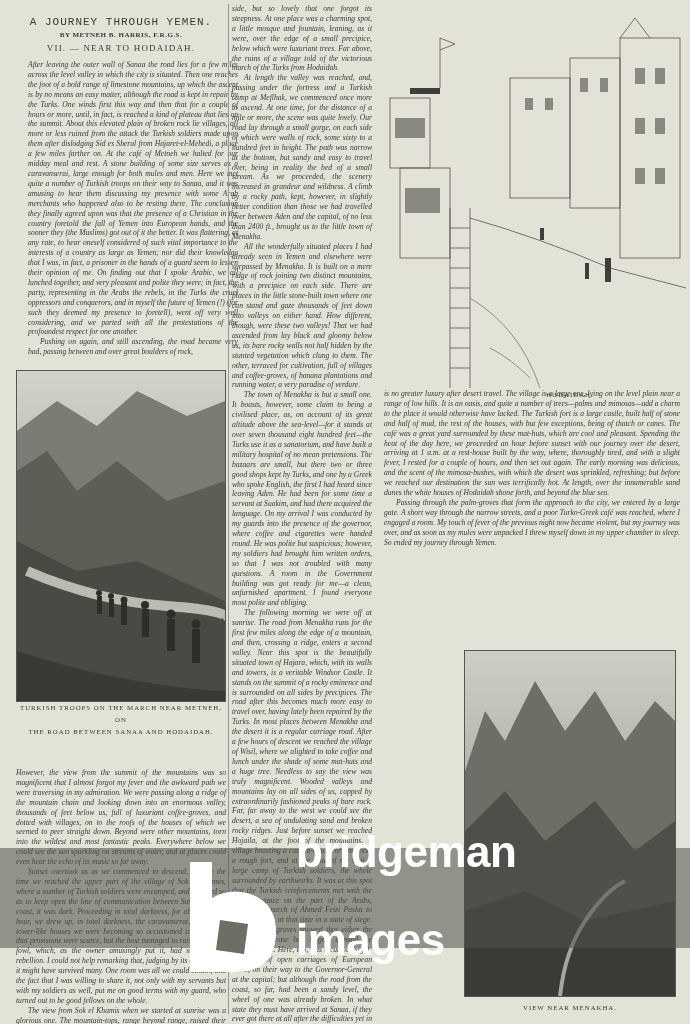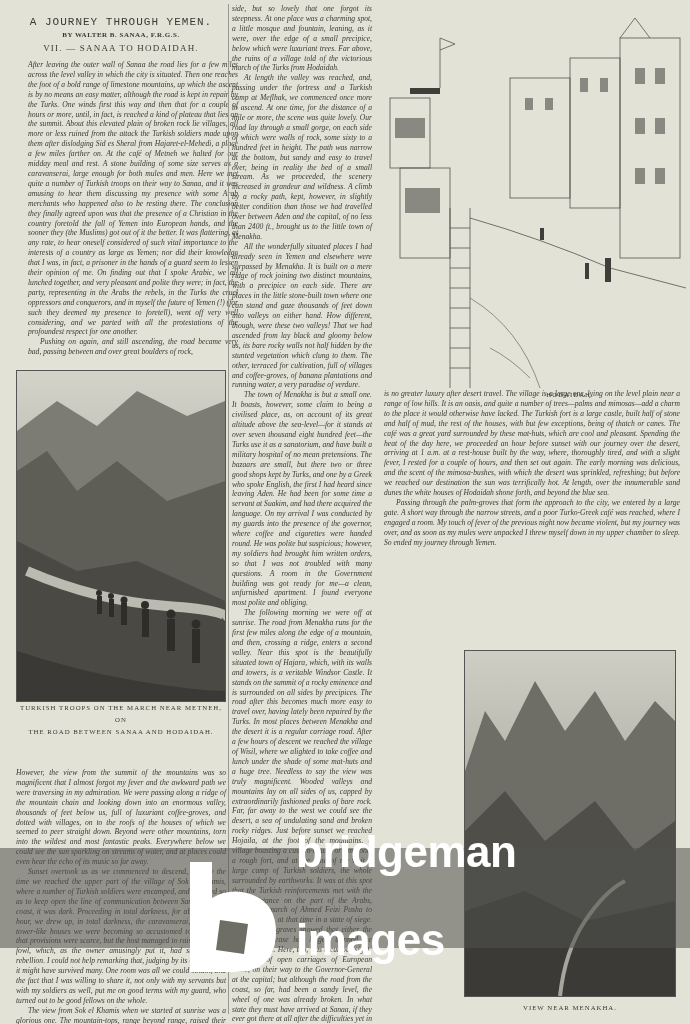--- a/index.html
+++ b/index.html
@@ -27,22 +27,22 @@
   .watermark { position: absolute; left: 0; top: 848px; width: 690px; height: 100px; background: rgba(80,80,76,0.55); }
   .wm-b { position: absolute; left: 190px; top: 862px; width: 86px; height: 110px; }
   .wm-text { position: absolute; left: 296px; color: #fff; font-family: "Liberation Sans", "DejaVu Sans", sans-serif; font-weight: bold; font-size: 44px; line-height: 40px; letter-spacing: -0.5px; }
 </style>
 </head>
 <body>
 
 <div class="page">
 
   <div class="title t1">A JOURNEY THROUGH YEMEN.</div>
-  <div class="title t2">BY WALTER B. SANAA, F.R.G.S.</div>
-  <div class="title t3">VII. — SANAA TO HODAIDAH.</div>
+  <div class="title t2">BY METNEH B. HARRIS, F.R.G.S.</div>
+  <div class="title t3">VII. — NEAR TO HODAIDAH.</div>
 
   <div class="col col-left">
     <p class="first">After leaving the outer wall of Sanaa the road lies for a few miles across the level valley in which the city is situated. Then one reaches the foot of a bold range of limestone mountains, up which the ascent is by no means an easy matter, although the road is kept in repair by the Turks. One winds first this way and then that for a couple of hours or more, until, in fact, is reached a kind of plateau that lies on the summit. About this elevated plain of broken rock lie villages, all more or less ruined from the attack the Turkish soldiers made upon them after dislodging Sid es Sheral from Hajaret-el-Mehedi, a place a few miles farther on. At the café of Metneh we halted for our midday meal and rest. A stone building of some size serves as a caravanserai, large enough for both mules and men. Here we met quite a number of Turkish troops on their way to Sanaa, and it was amusing to hear them discussing my presence with some Arab merchants who happened also to be resting there. The conclusion they finally agreed upon was that the presence of a Christian in the country foretold the fall of Yemen into European hands, and the sooner they (the Muslims) got out of it the better. It was flattering, at any rate, to hear oneself considered of such vital importance to the interests of a country as large as Yemen; nor did their knowledge that I was, in fact, a prisoner in the hands of a guard seem to lessen their opinion of me. On finding out that I spoke Arabic, we all lunched together, and very pleasant and polite they were; in fact, the party, representing in the Arabs the rebels, in the Turks the cruel oppressors and conquerors, and in myself the future of Yemen (!) (for such they deemed my presence to foretell), went off very well considering, and we parted with all the protestations of the profoundest respect for one another.</p>
     <p>Pushing on again, and still ascending, the road became very bad, passing between and over great boulders of rock,</p>
   </div>
 
   <div class="illus" style="left:16px; top:370px; width:208px; height:330px; background:#a9a89f;">
     <svg width="208" height="330" viewBox="0 0 208 330">
       <defs>
         <linearGradient id="sky1" x1="0" y1="0" x2="0" y2="1">

